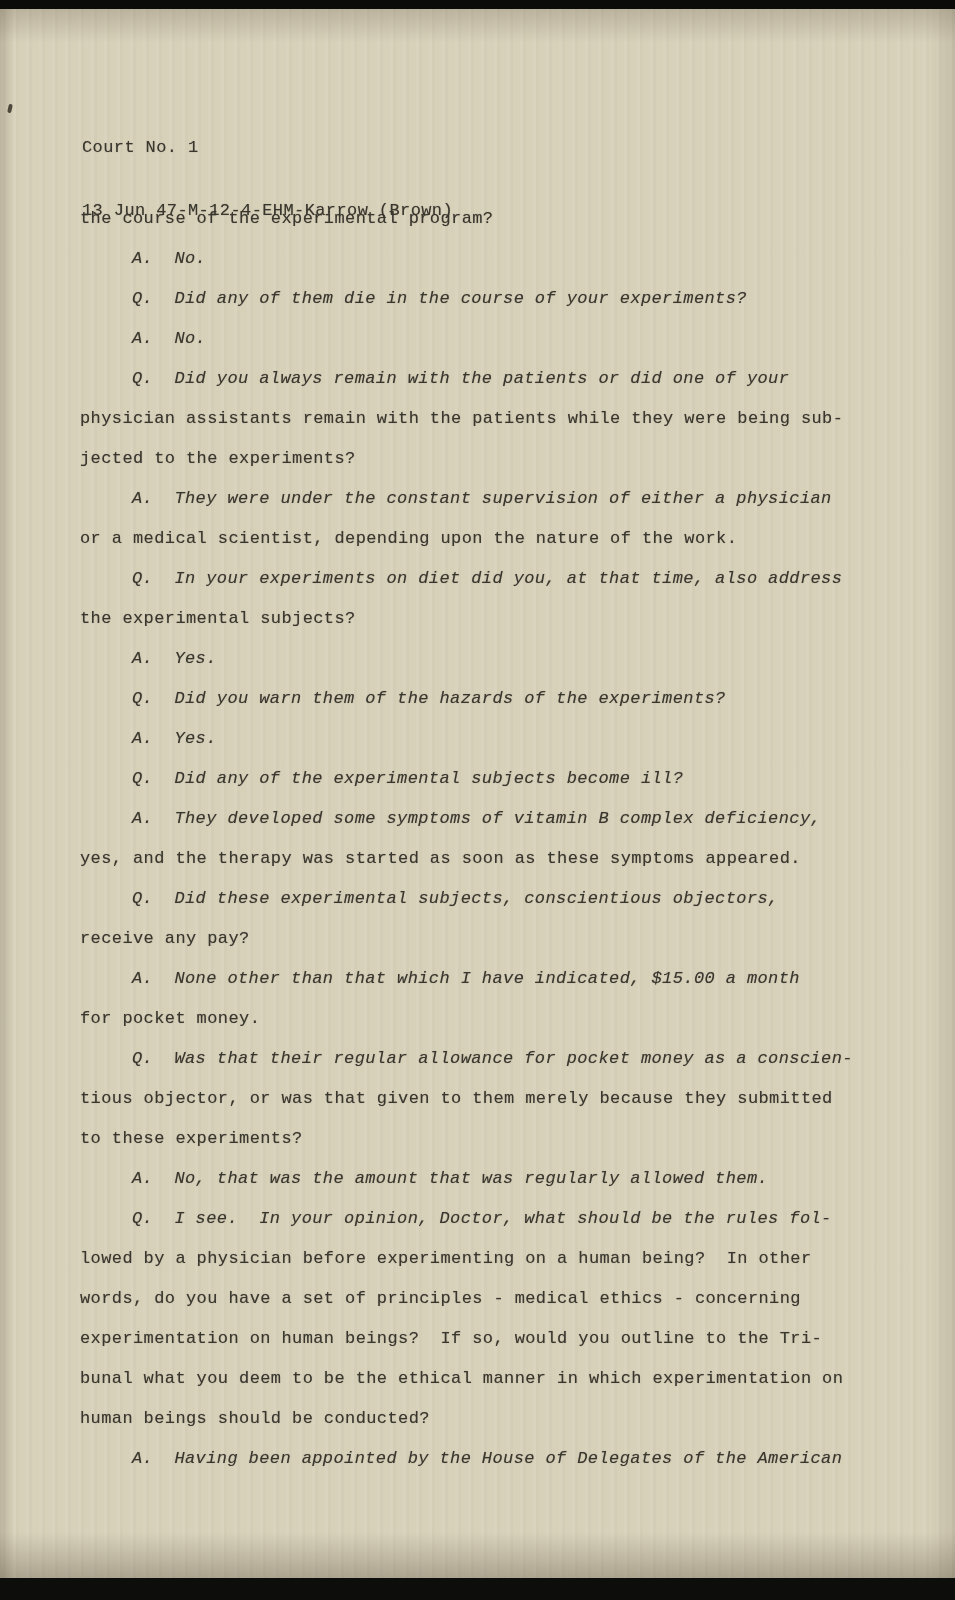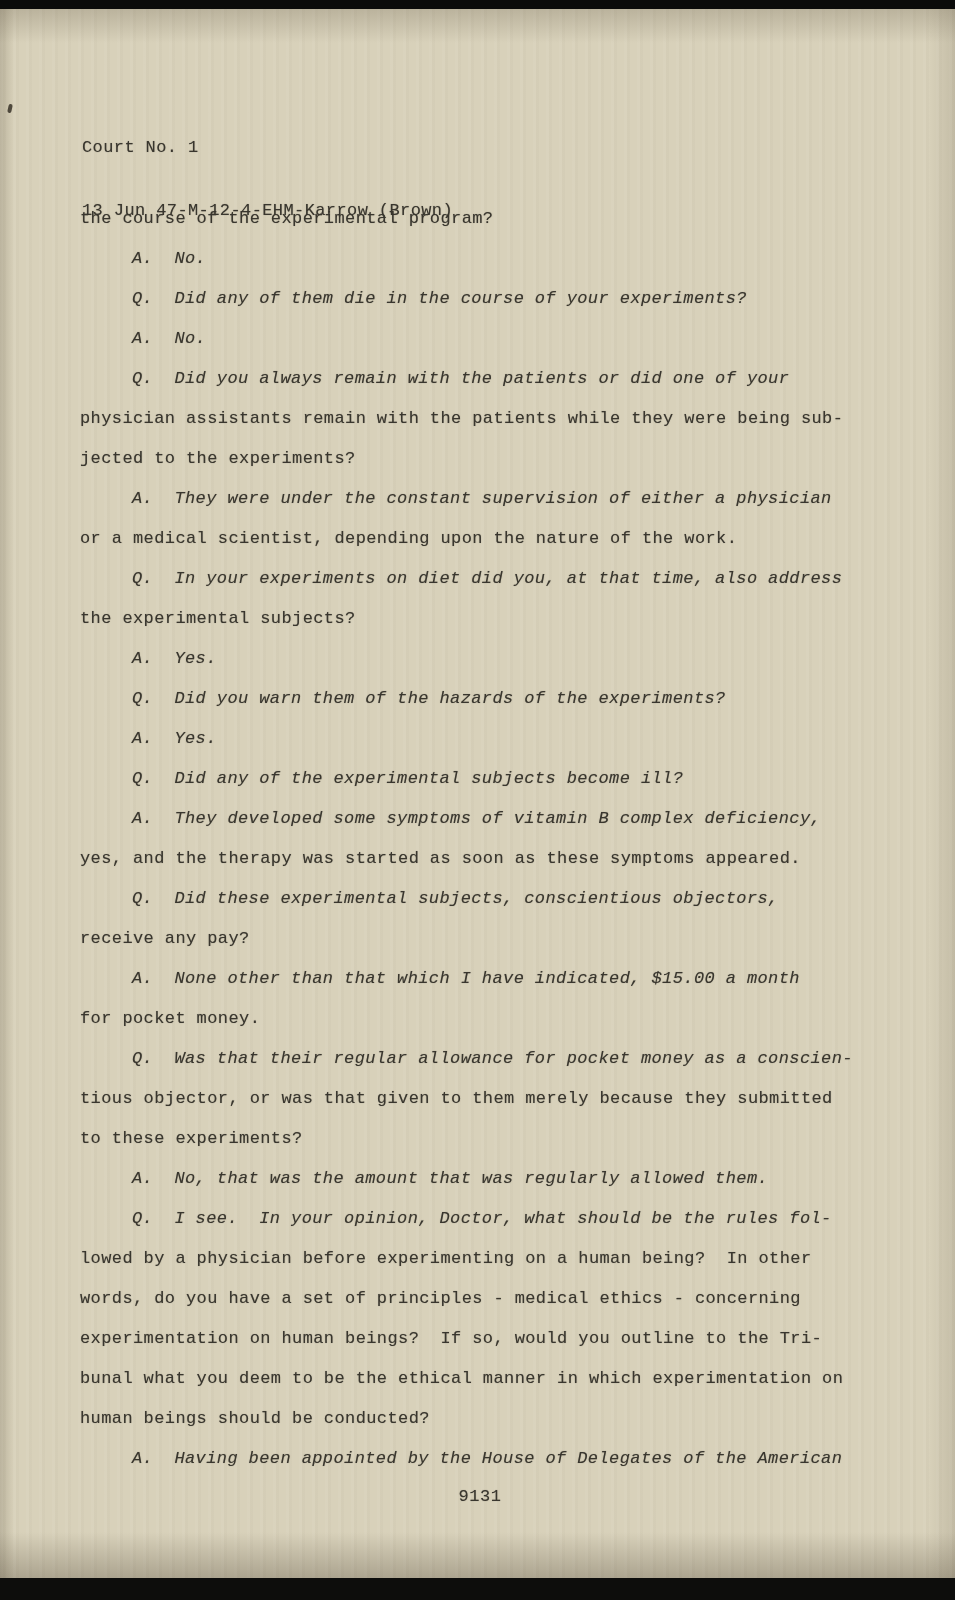--- a/index.html
+++ b/index.html
@@ -97,18 +97,17 @@
 <body>
 
 <div class="paper">
   <div class="header-block ink">
     <div>Court No. 1</div>
     <div>13 Jun 47-M-12-4-EHM-Karrow (Brown)</div>
   </div>
 
   <div class="transcript-body ink"><div class="line">the course of the experimental program?</div><div class="line indent">A.  No.</div><div class="line indent">Q.  Did any of them die in the course of your experiments?</div><div class="line indent">A.  No.</div><div class="line indent">Q.  Did you always remain with the patients or did one of your</div><div class="line">physician assistants remain with the patients while they were being sub-</div><div class="line">jected to the experiments?</div><div class="line indent">A.  They were under the constant supervision of either a physician</div><div class="line">or a medical scientist, depending upon the nature of the work.</div><div class="line indent">Q.  In your experiments on diet did you, at that time, also address</div><div class="line">the experimental subjects?</div><div class="line indent">A.  Yes.</div><div class="line indent">Q.  Did you warn them of the hazards of the experiments?</div><div class="line indent">A.  Yes.</div><div class="line indent">Q.  Did any of the experimental subjects become ill?</div><div class="line indent">A.  They developed some symptoms of vitamin B complex deficiency,</div><div class="line">yes, and the therapy was started as soon as these symptoms appeared.</div><div class="line indent">Q.  Did these experimental subjects, conscientious objectors,</div><div class="line">receive any pay?</div><div class="line indent">A.  None other than that which I have indicated, $15.00 a month</div><div class="line">for pocket money.</div><div class="line indent">Q.  Was that their regular allowance for pocket money as a conscien-</div><div class="line">tious objector, or was that given to them merely because they submitted</div><div class="line">to these experiments?</div><div class="line indent">A.  No, that was the amount that was regularly allowed them.</div><div class="line indent">Q.  I see.  In your opinion, Doctor, what should be the rules fol-</div><div class="line">lowed by a physician before experimenting on a human being?  In other</div><div class="line">words, do you have a set of principles - medical ethics - concerning</div><div class="line">experimentation on human beings?  If so, would you outline to the Tri-</div><div class="line">bunal what you deem to be the ethical manner in which experimentation on</div><div class="line">human beings should be conducted?</div><div class="line indent">A.  Having been appointed by the House of Delegates of the American</div></div>
 
-  <div class="page-number ink">9131</div>
 </div>
 
 <div class="scan-edge-top"></div>
 <div class="scan-edge-bottom"></div>
 <div class="scan-artifact"></div>
 
 </body></html>

